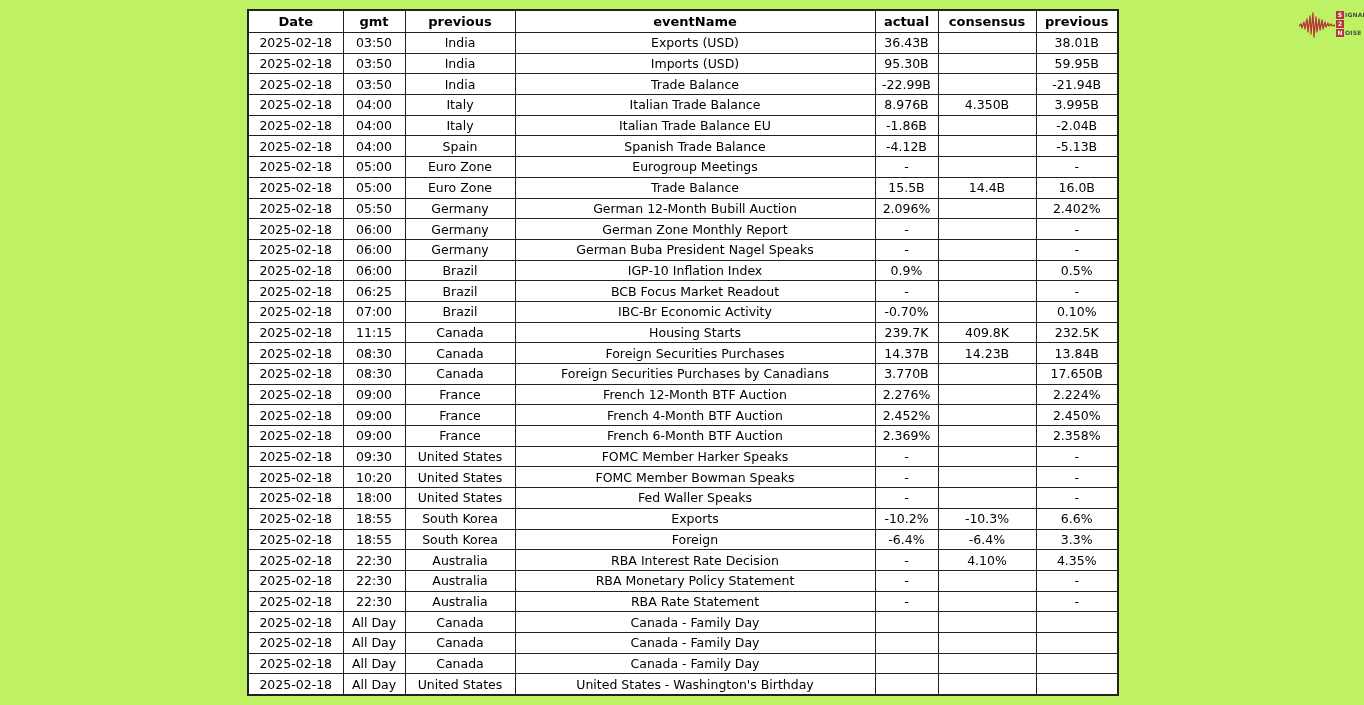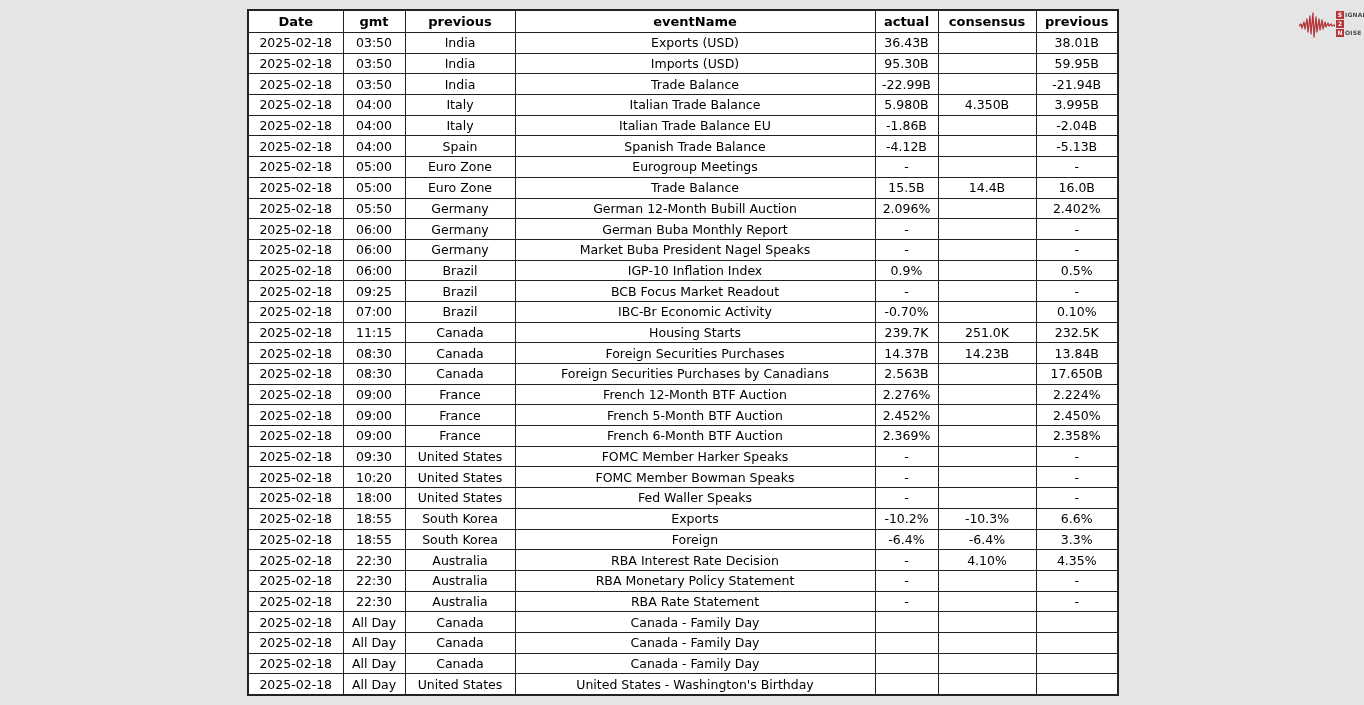--- a/index.html
+++ b/index.html
@@ -8,21 +8,21 @@
     background: #ffffff;
     width: 1364px;
     height: 705px;
     overflow: hidden;
     font-family: "DejaVu Sans", "Liberation Sans", sans-serif;
   }
   .page {
     position: relative;
     width: 1364px;
     height: 705px;
-    background: #e5e5e5;
+    background: #bef264;
   }
   table.data-table {
     position: absolute;
     left: 247px;
     top: 9px;
     border-collapse: collapse;
     table-layout: fixed;
     width: 870px;
     background: #ffffff;
   }
@@ -155,21 +155,21 @@
           <td>Trade Balance</td>
           <td>-22.99B</td>
           <td></td>
           <td>-21.94B</td>
         </tr>
         <tr>
           <td>2025-02-18</td>
           <td>04:00</td>
           <td>Italy</td>
           <td>Italian Trade Balance</td>
-          <td>5.980B</td>
+          <td>8.976B</td>
           <td>4.350B</td>
           <td>3.995B</td>
         </tr>
         <tr>
           <td>2025-02-18</td>
           <td>04:00</td>
           <td>Italy</td>
           <td>Italian Trade Balance EU</td>
           <td>-1.86B</td>
           <td></td>
@@ -208,46 +208,46 @@
           <td>Germany</td>
           <td>German 12-Month Bubill Auction</td>
           <td>2.096%</td>
           <td></td>
           <td>2.402%</td>
         </tr>
         <tr>
           <td>2025-02-18</td>
           <td>06:00</td>
           <td>Germany</td>
-          <td>German Buba Monthly Report</td>
+          <td>German Zone Monthly Report</td>
           <td>-</td>
           <td></td>
           <td>-</td>
         </tr>
         <tr>
           <td>2025-02-18</td>
           <td>06:00</td>
           <td>Germany</td>
-          <td>Market Buba President Nagel Speaks</td>
+          <td>German Buba President Nagel Speaks</td>
           <td>-</td>
           <td></td>
           <td>-</td>
         </tr>
         <tr>
           <td>2025-02-18</td>
           <td>06:00</td>
           <td>Brazil</td>
           <td>IGP-10 Inflation Index</td>
           <td>0.9%</td>
           <td></td>
           <td>0.5%</td>
         </tr>
         <tr>
           <td>2025-02-18</td>
-          <td>09:25</td>
+          <td>06:25</td>
           <td>Brazil</td>
           <td>BCB Focus Market Readout</td>
           <td>-</td>
           <td></td>
           <td>-</td>
         </tr>
         <tr>
           <td>2025-02-18</td>
           <td>07:00</td>
           <td>Brazil</td>
@@ -255,55 +255,55 @@
           <td>-0.70%</td>
           <td></td>
           <td>0.10%</td>
         </tr>
         <tr>
           <td>2025-02-18</td>
           <td>11:15</td>
           <td>Canada</td>
           <td>Housing Starts</td>
           <td>239.7K</td>
-          <td>251.0K</td>
+          <td>409.8K</td>
           <td>232.5K</td>
         </tr>
         <tr>
           <td>2025-02-18</td>
           <td>08:30</td>
           <td>Canada</td>
           <td>Foreign Securities Purchases</td>
           <td>14.37B</td>
           <td>14.23B</td>
           <td>13.84B</td>
         </tr>
         <tr>
           <td>2025-02-18</td>
           <td>08:30</td>
           <td>Canada</td>
           <td>Foreign Securities Purchases by Canadians</td>
-          <td>2.563B</td>
+          <td>3.770B</td>
           <td></td>
           <td>17.650B</td>
         </tr>
         <tr>
           <td>2025-02-18</td>
           <td>09:00</td>
           <td>France</td>
           <td>French 12-Month BTF Auction</td>
           <td>2.276%</td>
           <td></td>
           <td>2.224%</td>
         </tr>
         <tr>
           <td>2025-02-18</td>
           <td>09:00</td>
           <td>France</td>
-          <td>French 5-Month BTF Auction</td>
+          <td>French 4-Month BTF Auction</td>
           <td>2.452%</td>
           <td></td>
           <td>2.450%</td>
         </tr>
         <tr>
           <td>2025-02-18</td>
           <td>09:00</td>
           <td>France</td>
           <td>French 6-Month BTF Auction</td>
           <td>2.369%</td>

